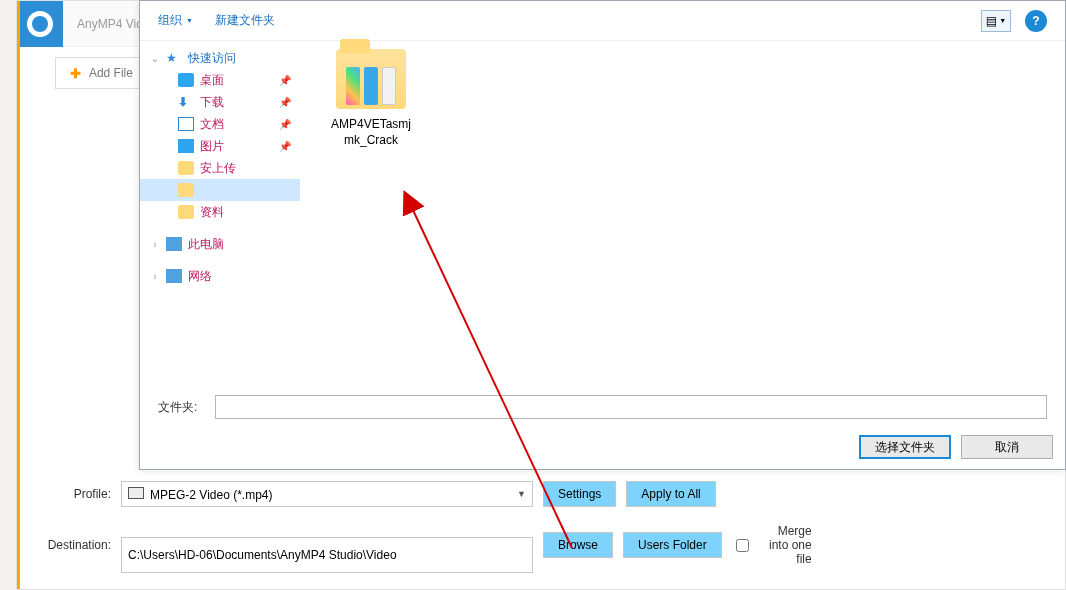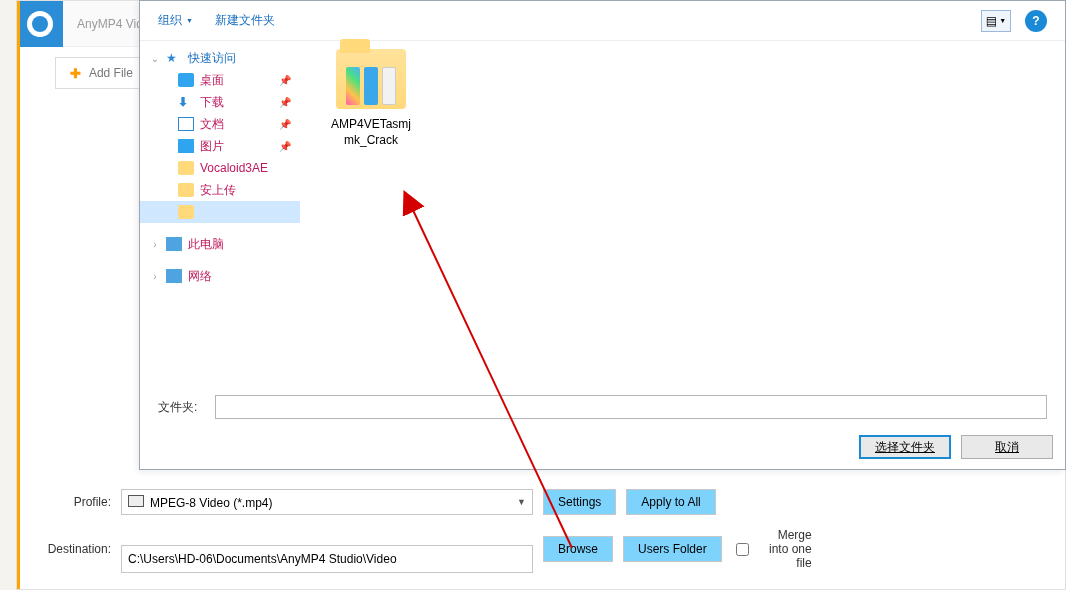--- a/index.html
+++ b/index.html
@@ -17,21 +17,21 @@
     .addfile-btn .icon { color:#ff9a00; font-weight:bold; font-size:13px; }
     .addfile-btn .tri { font-size:8px; color:#bbb; }
 
     .bottom-bar { position:absolute; left:0; right:0; bottom:6px; padding:0 14px 10px 14px; }
     .row { display:flex; align-items:center; gap:10px; margin-top:10px; }
     .row label { width:80px; text-align:right; color:#333; }
     .profile-sel { flex: 0 0 412px; height:26px; border:1px solid #c6c6c6; background:#fff; display:flex; align-items:center; padding:0 6px; justify-content:space-between; }
     .profile-sel .ico { width:16px; height:12px; border:1px solid #555; background:#eee; display:inline-block; margin-right:6px; }
     .profile-sel .tri { font-size:9px; color:#555; }
     .btn { height:26px; padding:4px 14px; background:#7dd3fc; border:1px solid #c6c6c6; }
-    .dest-input { flex: 0 0 412px; height:28px; border:1px solid #c6c6c6; padding:0 6px; background:#fff;margin-top:20px; }
+    .dest-input { flex: 0 0 412px; height:36px; border:1px solid #c6c6c6; padding:0 6px; background:#fff;margin-top:20px; }
     .chk { display:flex; align-items:center; gap:6px; color:#555; }
     .chk input { width:13px; height:13px; }
 
     
     .dialog { position:absolute; left:139px; top:0; right:0; height:470px; background:#fff; border:1px solid #9aa6b2; box-shadow:-2px 2px 6px rgba(0,0,0,.08); display:flex; flex-direction:column;}
     .dlg-toolbar { height:40px; background:#fff; display:flex; align-items:center; padding:0 18px; gap:22px; border-bottom:1px solid #eee;}
     .dlg-toolbar a { color:#1a6fbf; text-decoration:none; display:flex; align-items:center; gap:4px;}
     .dlg-toolbar .tri{font-size:7px;}
     .dlg-tools-right { margin-left:auto; display:flex; align-items:center; gap:14px; }
     .view-btn { width:30px; height:22px; border:1px solid #9db9d9; background:#eef5fd; display:flex; align-items:center; justify-content:center; gap:2px;}
@@ -62,21 +62,21 @@
     .thumb{width:14px;height:38px;margin:0 2px;border-radius:2px;}
     .t1{background:linear-gradient(45deg,#ff5bb0,#ffc24b,#4be07f,#4bb0ff);}
     .t2{background:#39a7ea;}
     .t3{background:#f2f2f2;border:1px solid #ccc;}
     .folder-tile .name{ margin-top:8px; line-height:1.3; word-break:break-all;}
 
     .dlg-folderrow { display:flex; align-items:center; padding:6px 18px 10px 18px; gap:18px;}
     .dlg-folderrow label{ color:#333;}
     .dlg-folderrow input{ flex:1; height:24px; border:1px solid #b5b5b5; padding:0 6px; background:#fff;}
 
-    .dlg-buttons { display:flex; justify-content:flex-end; gap:10px; padding:6px 12px 10px;text-decoration:underline;}
+    .dlg-buttons { display:flex; justify-content:flex-end; gap:10px; padding:6px 12px 10px;}
     .dlg-btn { width:92px; height:24px; border:1px solid #adadad; background:#e9e9e9;}
     .dlg-btn.primary{ border:2px solid #1a8ad6; background:#e9e9e9;}
 
     .arrow{position:absolute;pointer-events:none;z-index:99;}
   </style>
 </head>
 <body>
 
 <div class="main-app">
   <div class="main-titlebar">
@@ -89,21 +89,21 @@
   <button class="addfile-btn">
     <span class="icon">✚</span>
     <span>Add File</span>
     <span class="tri">▼</span>
   </button>
 
   <div class="bottom-bar">
     <div class="row">
       <label>Profile:</label>
       <div class="profile-sel">
-        <span><span class="ico"></span><span>MPEG-8 Video (*.mp4)</span></span>
+        <span><span class="ico"></span><span>MPEG-2 Video (*.mp4)</span></span>
         <span class="tri">▼</span>
       </div>
       <button class="btn">Settings</button>
       <button class="btn">Apply to All</button>
     </div>
     <div class="row">
       <label>Destination:</label>
       <input class="dest-input" value="C:\Users\HD-06\Documents\AnyMP4 Studio\Video" style="">
       <button class="btn">Browse</button>
       <button class="btn">Users Folder</button>
@@ -155,29 +155,29 @@
           <span class="lbl">文档</span>
           <span class="pin">📌</span>
         </div>
       <div class="tree-item" style="padding-left:38px">
           <span class="ico-sm ico-img"></span>
           <span class="lbl">图片</span>
           <span class="pin">📌</span>
         </div>
       <div class="tree-item" style="padding-left:38px">
           <span class="ico-sm ico-folder"></span>
-          <span class="lbl">Vocaloid3AE</span>
-        </div>
-      <div class="tree-item" style="padding-left:38px">
-          <span class="ico-sm ico-folder"></span>
           <span class="lbl">安上传</span>
         </div>
       <div class="tree-item sel" style="padding-left:38px">
           <span class="ico-sm ico-folder"></span>
           <span class="lbl"></span>
+        </div>
+      <div class="tree-item" style="padding-left:38px">
+          <span class="ico-sm ico-folder"></span>
+          <span class="lbl">资料</span>
         </div>
       <div style="height:10px"></div>
       <div class="tree-item">
           <span class="exp">›</span>
           <span class="ico-sm ico-pc"></span>
           <span class="lbl">此电脑</span>
         </div>
       <div style="height:10px"></div>
       <div class="tree-item">
           <span class="exp">›</span>

